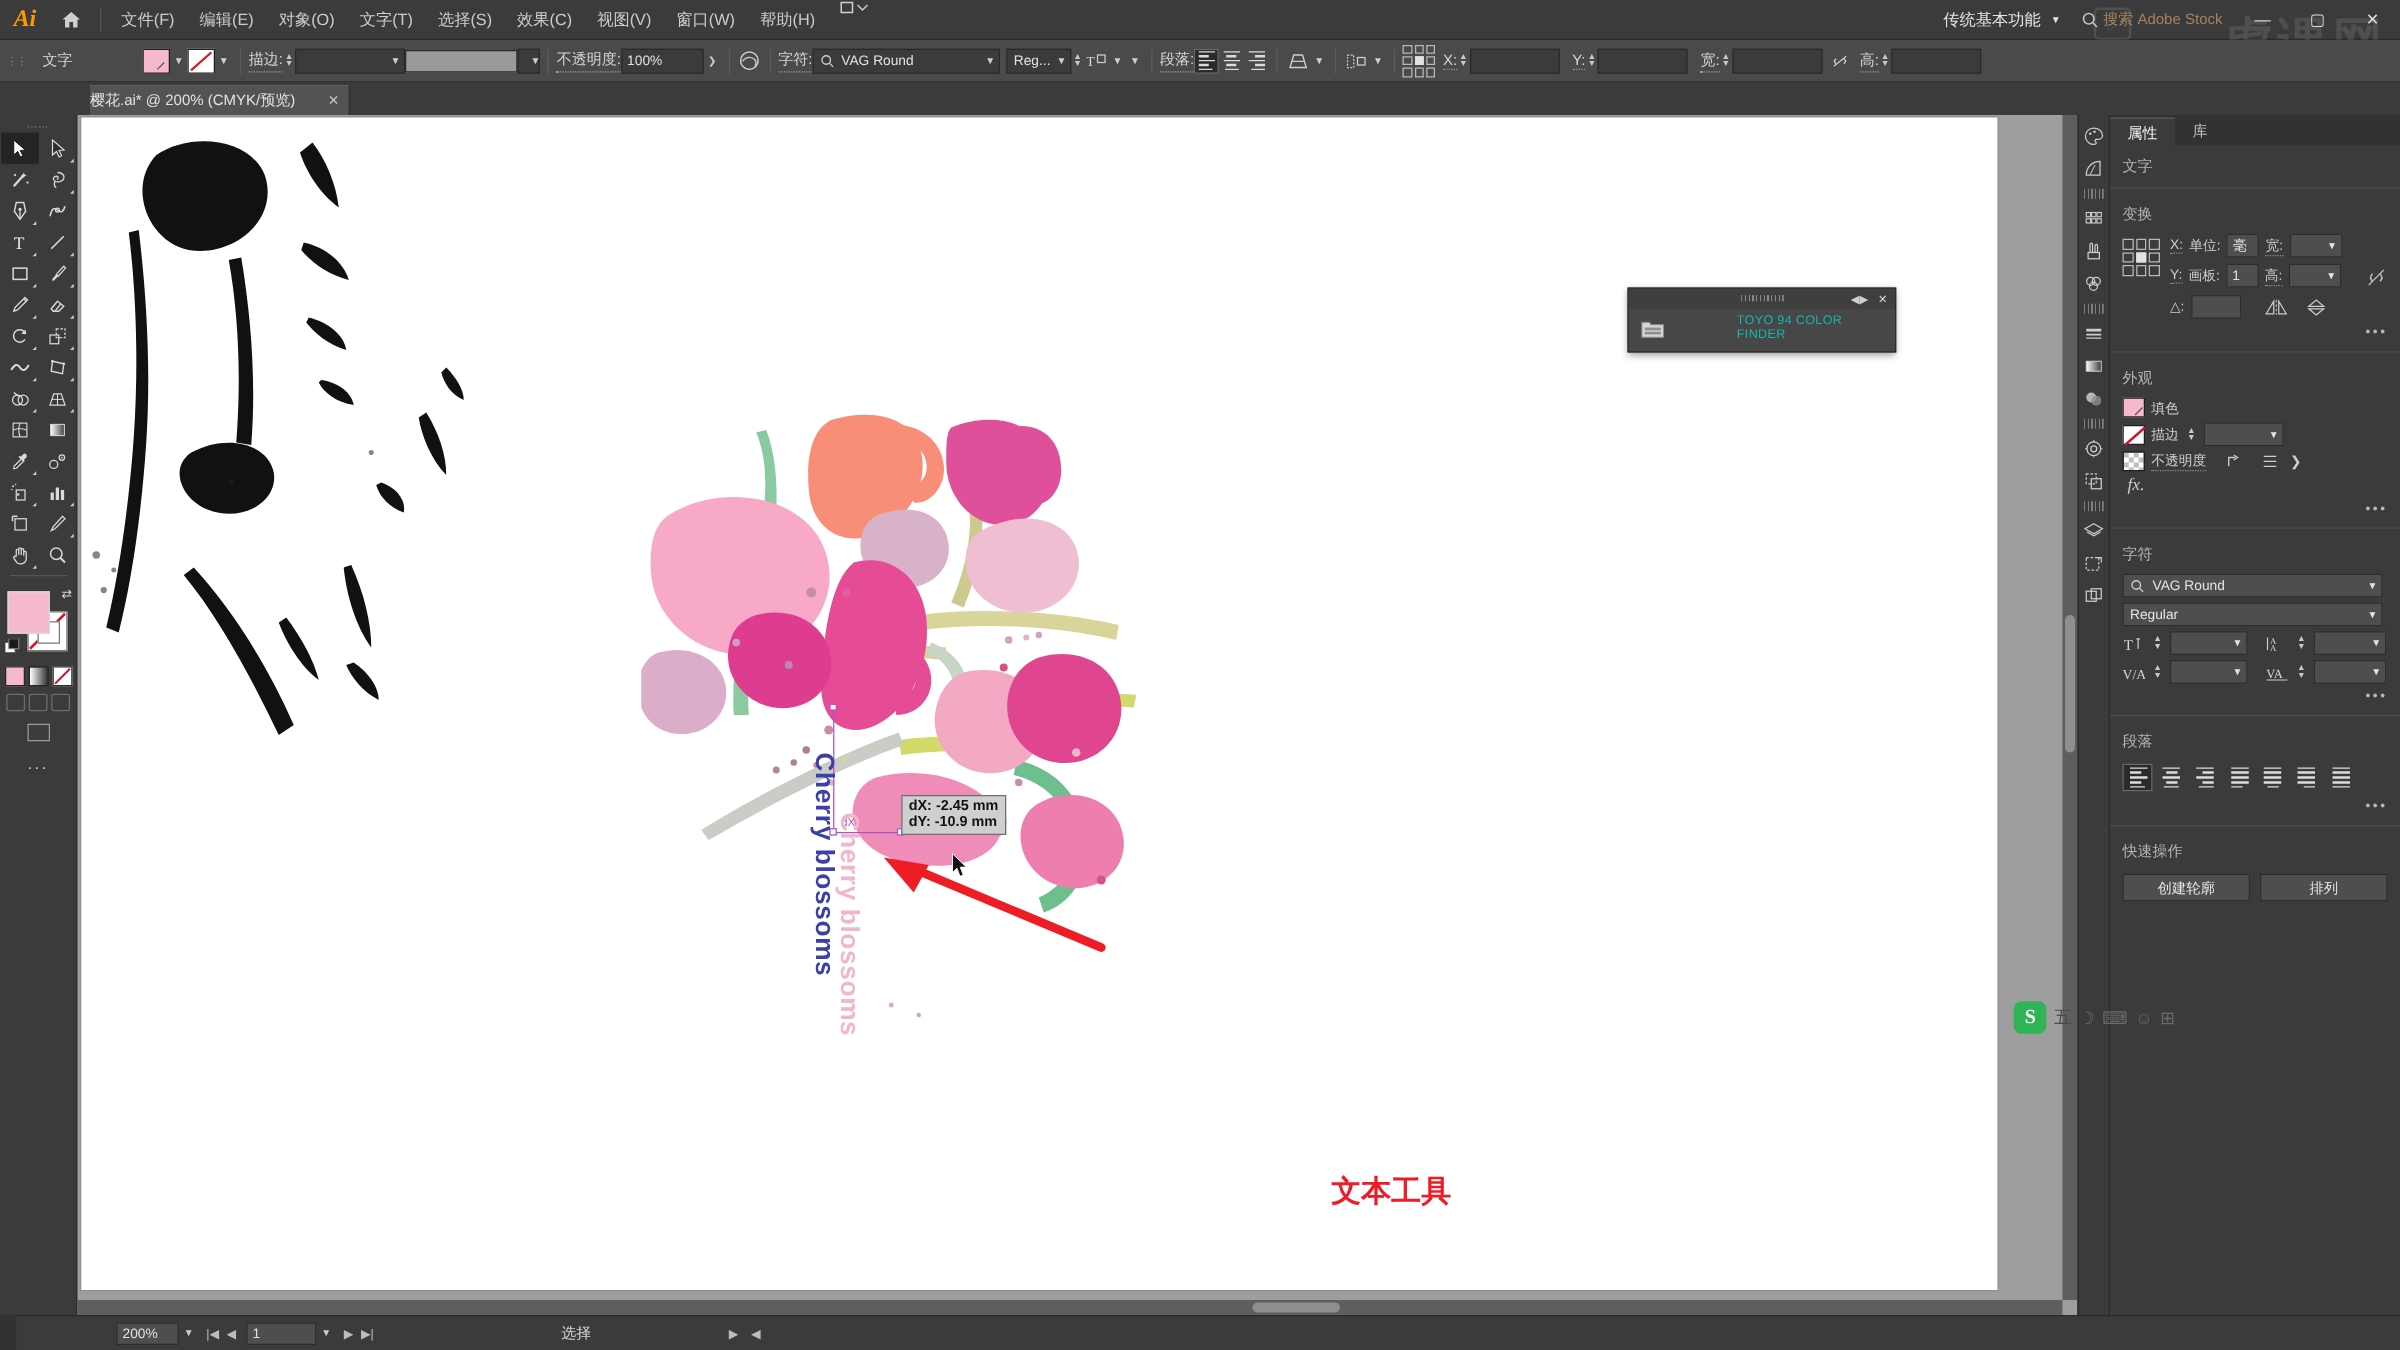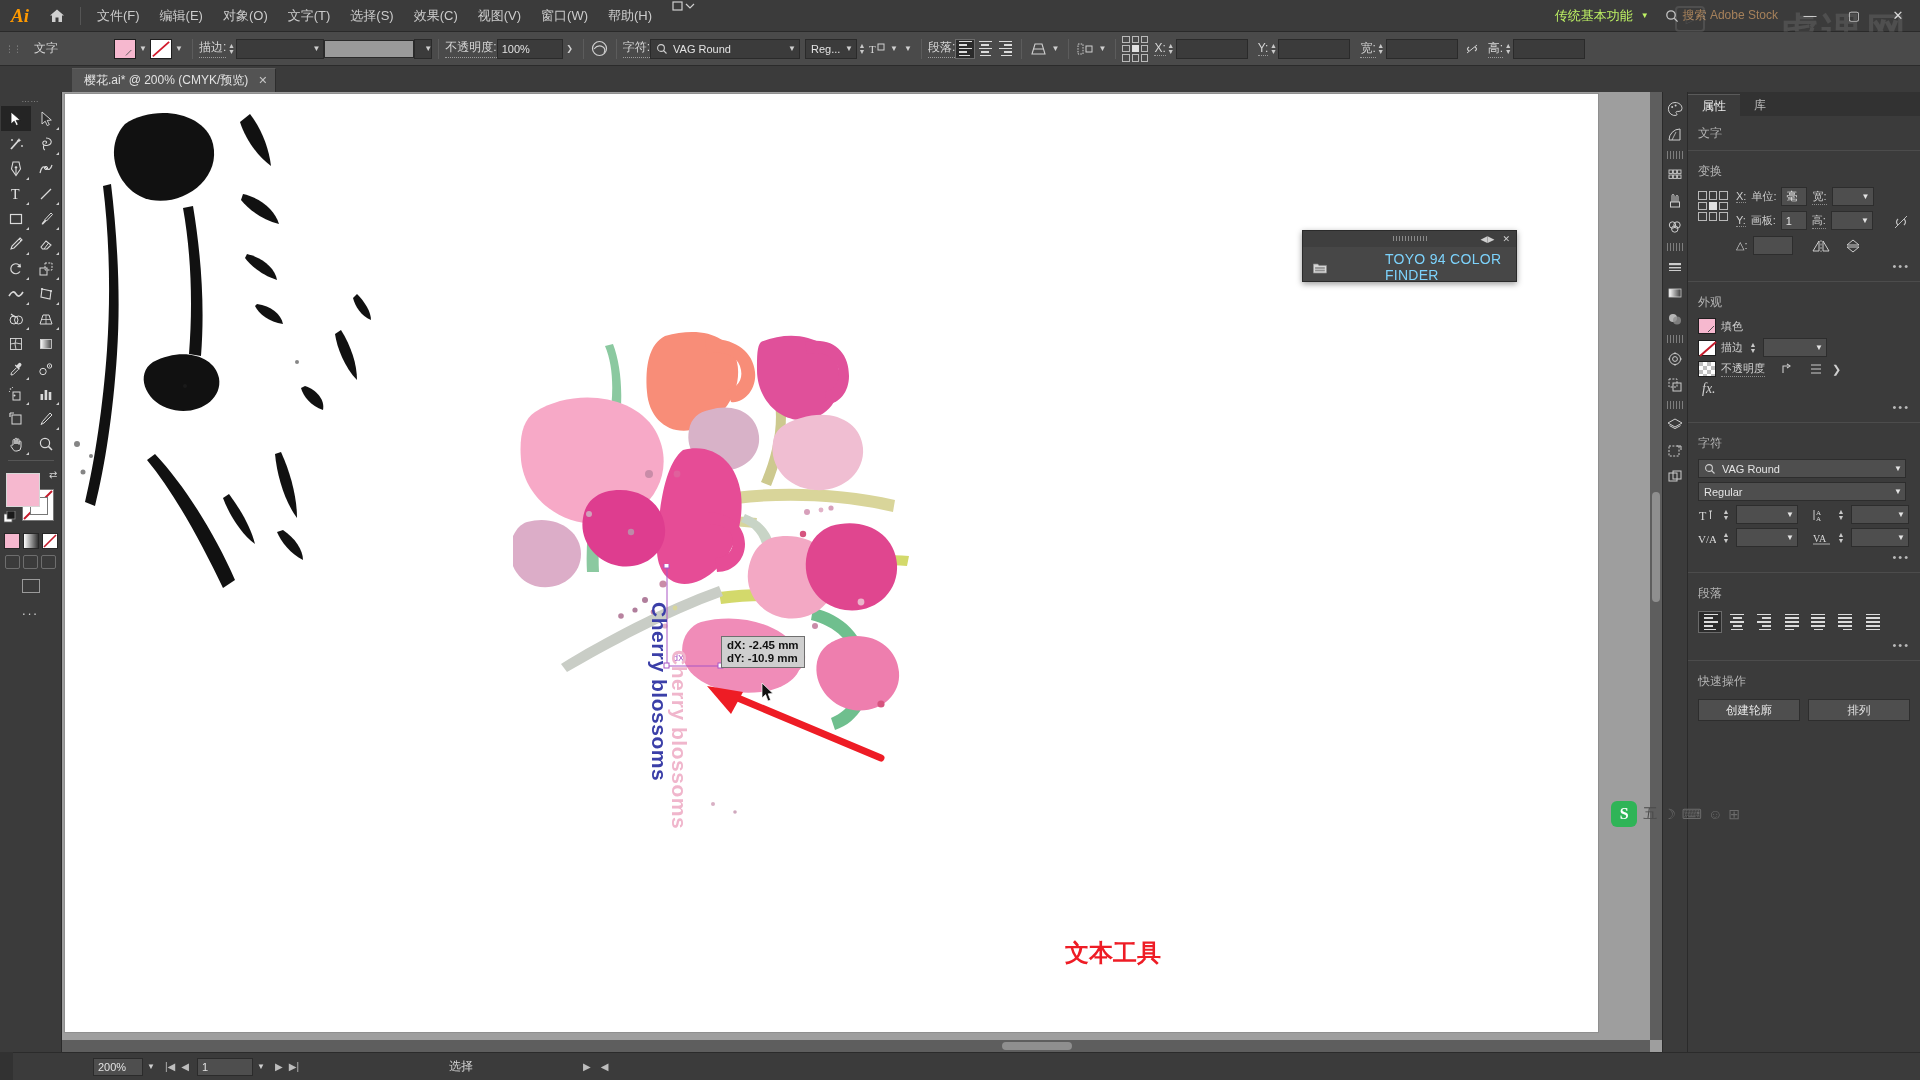--- a/index.html
+++ b/index.html
@@ -27,21 +27,21 @@
   .home-icon { width:34px; height:32px; display:flex; align-items:center; justify-content:center; }
   .menu-sep { width:1px; height:18px; background:#555; margin:0 6px; }
   .menu-item {
     padding:0 10px; height:32px; line-height:32px; font-size:13px; color:#cccccc;
     white-space:nowrap; cursor:default;
   }
   .menubar-right {
     margin-left:auto; display:flex; align-items:center; height:32px; padding-right:0;
   }
   .workspace-sel {
-    font-size:13px; color:#bef264; padding:0 6px; display:flex; align-items:center; gap:8px;text-align:center;
+    font-size:13px; color:#e5e5e5; padding:0 6px; display:flex; align-items:center; gap:8px;text-align:center;
   }
   .search-box { display:flex; align-items:center; gap:4px; padding:0 10px; color:#fdba74; font-size:12px;}
   .winbtns { display:flex; height:32px; }
   .winbtn { width:44px; height:32px; display:flex; align-items:center; justify-content:center; color:#d8d8d8; font-size:13px;}
 
   
   .ctrlbar {
     position:absolute; top:32px; left:0; width:1920px; height:34px;
     background:#4a4a4a; display:flex; align-items:center; gap:0px;
     border-bottom:1px solid #2b2b2b; padding-left:8px;
@@ -77,22 +77,22 @@
   .vsep { width:1px; height:20px; background:#5c5c5c; margin:0 6px; }
   .align-ico { display:flex; flex-direction:column; gap:2px; width:13px;}
   .align-ico i { display:block; height:1.6px; background:#dcdcdc; }
 
   
   .tabbar {
     position:absolute; top:66px; left:0; width:1920px; height:26px;
     background:#3b3b3b; display:flex; align-items:flex-end; padding-left:72px;
   }
   .doctab {
-    height:24px; background:#535353; display:flex; align-items:center; gap:10px;
-    padding:0 8px 0 12px; font-size:12px; color:#e2e2e2; border-right:1px solid #2d2d2d;
+    height:24px; background:#535353; display:flex; align-items:center; gap:26px;
+    padding:0 8px 0 0; font-size:12px; color:#e2e2e2; border-right:1px solid #2d2d2d;
     border-top:1px solid #5e5e5e;
   }
   .doctab .x { font-size:11px; color:#c5c5c5; }
 
   
   .toolbar {
     position:absolute; top:92px; left:0; width:62px; bottom:28px;
     background:#3b3b3b; border-right:1px solid #2a2a2a;
     display:flex; flex-direction:column; align-items:center; padding-top:4px;
   }
@@ -147,21 +147,21 @@
     background:#474747; border:1px solid #2b2b2b; box-shadow:0 2px 6px rgba(0,0,0,.4);
   }
   .toyo-head { height:16px; display:flex; align-items:center; justify-content:flex-end; gap:8px; padding-right:6px;
     background:#3f3f3f; position:relative;}
   .toyo-head .dots { position:absolute; left:50%; transform:translateX(-50%); top:5px;
      width:34px; height:5px;
      background:repeating-linear-gradient(to right,#8b8b8b 0 1px,transparent 1px 3px);}
   .toyo-head span { color:#cfcfcf; font-size:9px;}
   .toyo-body { display:flex; align-items:center; gap:10px; padding:4px 10px; }
   .toyo-folder { width:20px; height:17px; }
-  .toyo-title { font-size:14px; color:#7dd3fc; letter-spacing:.3px;margin-left:48px; }
+  .toyo-title { font-size:10px; color:#14b8a6; letter-spacing:.3px;margin-left:48px; }
 
   
   .measure-tip {
     position:absolute; background:#cfcfcf; border:1px solid #6f6f6f; color:#111;
     font-size:11.5px; padding:2px 5px; line-height:13px; white-space:pre;
     font-family:"Liberation Sans",sans-serif;
   }
   .vtext {
     position:absolute; writing-mode:vertical-rl; text-orientation:mixed;
     font-size:21px; letter-spacing:.5px; white-space:nowrap;

